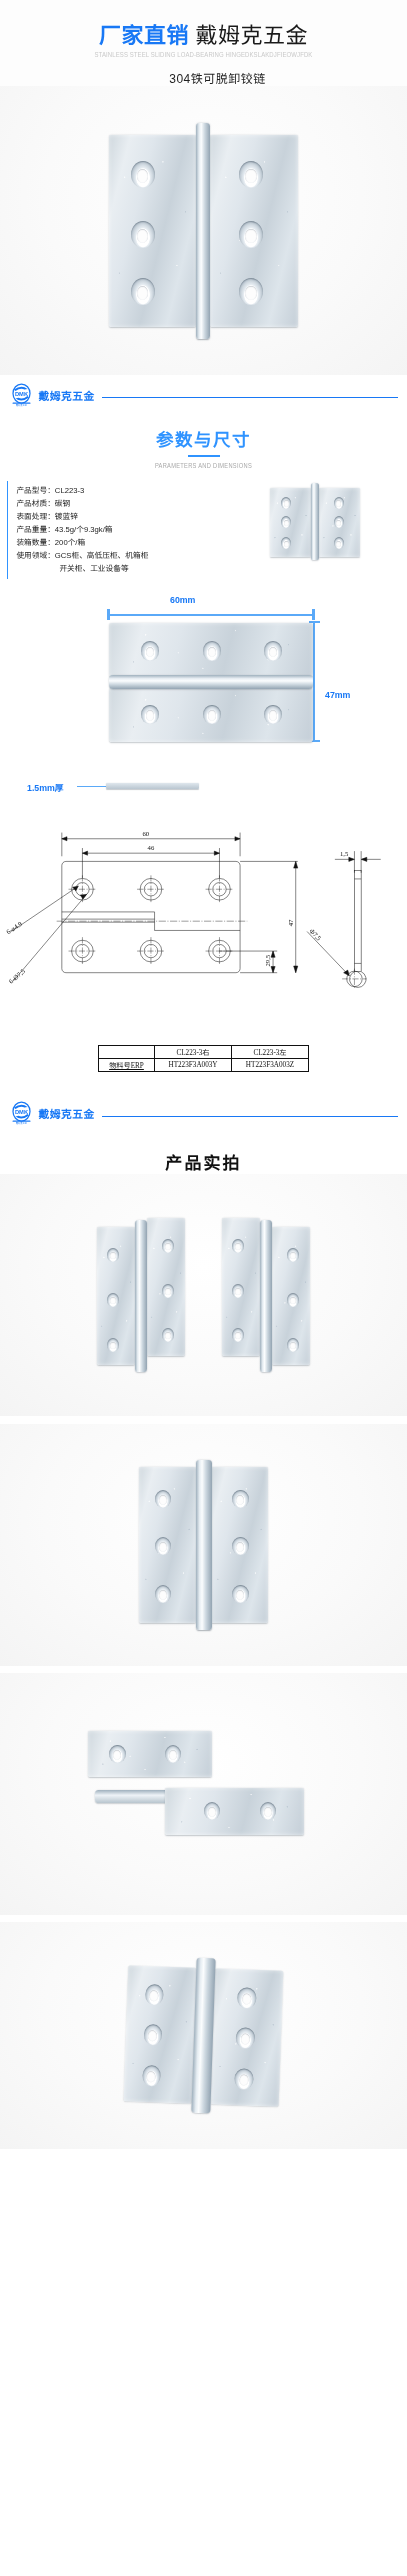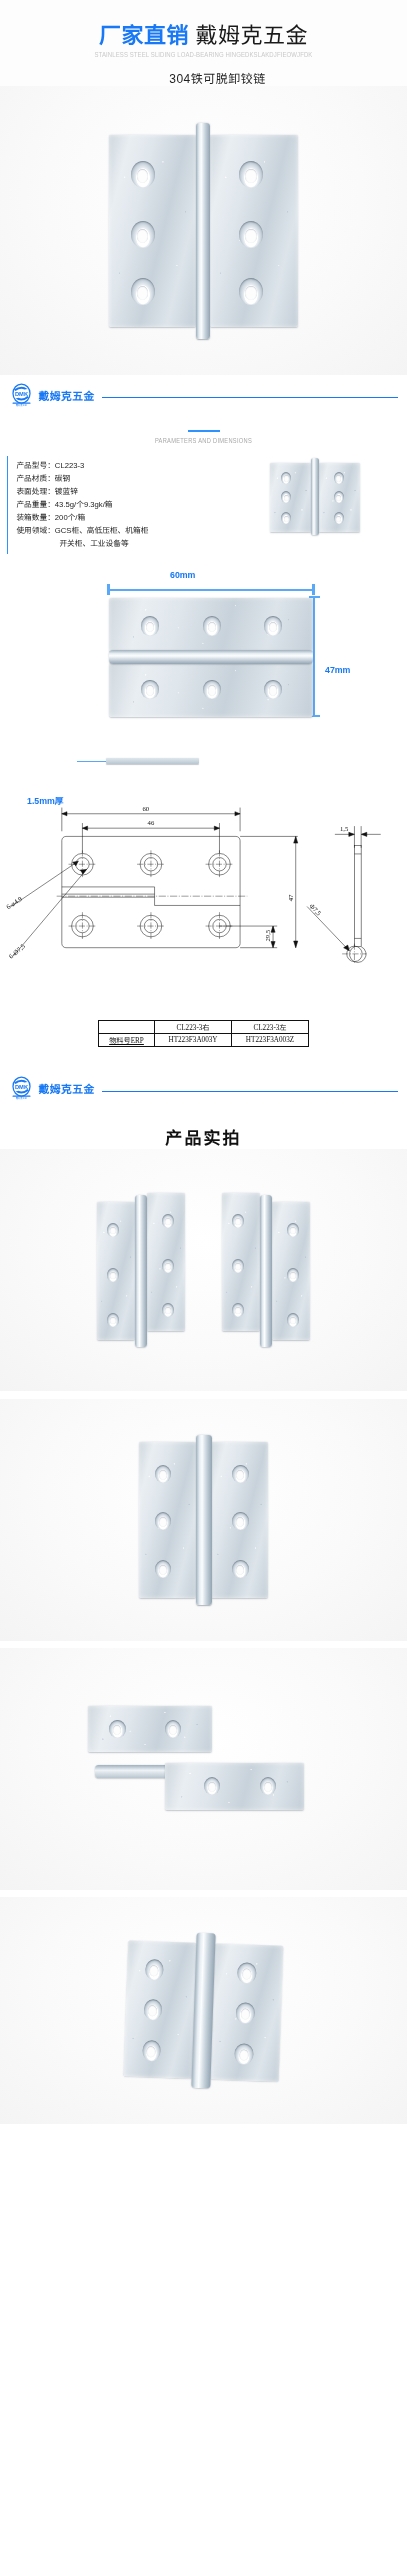--- a/index.html
+++ b/index.html
@@ -234,20 +234,21 @@
       <path d="M80 58 Q50 80 26 62 L38 59 Q54 68 74 52 Z" fill="#1878f5"></path>
       <text x="50" y="50" text-anchor="middle" font-family="Liberation Sans, sans-serif" font-size="23" font-weight="bold" fill="#1878f5">DMK</text>
       <rect x="14" y="78" width="72" height="5" rx="2.5" fill="#1878f5"></rect>
       <text x="50" y="93" text-anchor="middle" font-family="Liberation Sans, sans-serif" font-size="9" fill="#1878f5">戴姆克五金</text>
     </svg>
     <span class="brand-name">戴姆克五金</span>
     <span class="brand-rule"></span>
   </div>
 
   <div class="section-head">
+    <div class="cn">参数与尺寸</div>
     <div class="bar"></div>
     <div class="en">PARAMETERS AND DIMENSIONS</div>
   </div>
 
   <div class="spec-row">
     <div class="spec-list">
       <div class="spec-line">
         <span>产品型号：</span><span>CL223-3</span>
       </div>
       <div class="spec-line">
@@ -330,21 +331,21 @@
           </div>
         <div class="hole" style="left:94px;top:82px;width:17.5px;height:19.6px;">
             <i></i>
           </div>
         <div class="hole" style="left:155px;top:82px;width:17.5px;height:19.6px;">
             <i></i>
           </div>
       </div>
     </div>
 
-    <div class="dim-label" style="left:27px;top:202px;margin-top:38px;">1.5mm厚</div>
+    <div class="dim-label" style="left:27px;top:202px;">1.5mm厚</div>
     <div class="dim-line" style="left:77px;top:207px;width:31px;height:1.5px;"></div>
     <div style="position:absolute;left:106px;top:204px;width:93px;height:6.2px;
                 background:linear-gradient(180deg,#dfe7ed,#b9c6d0);border-radius:1px;
                 box-shadow:0 0.5px 1px rgba(60,75,90,.3);"></div>
   </div>
 
   <div class="tech">
     <svg width="407" height="222" viewBox="0 0 790 430">
       <g stroke="#111" stroke-width="1" fill="none" font-family="Liberation Serif, DejaVu Serif, serif" font-size="13">
 

